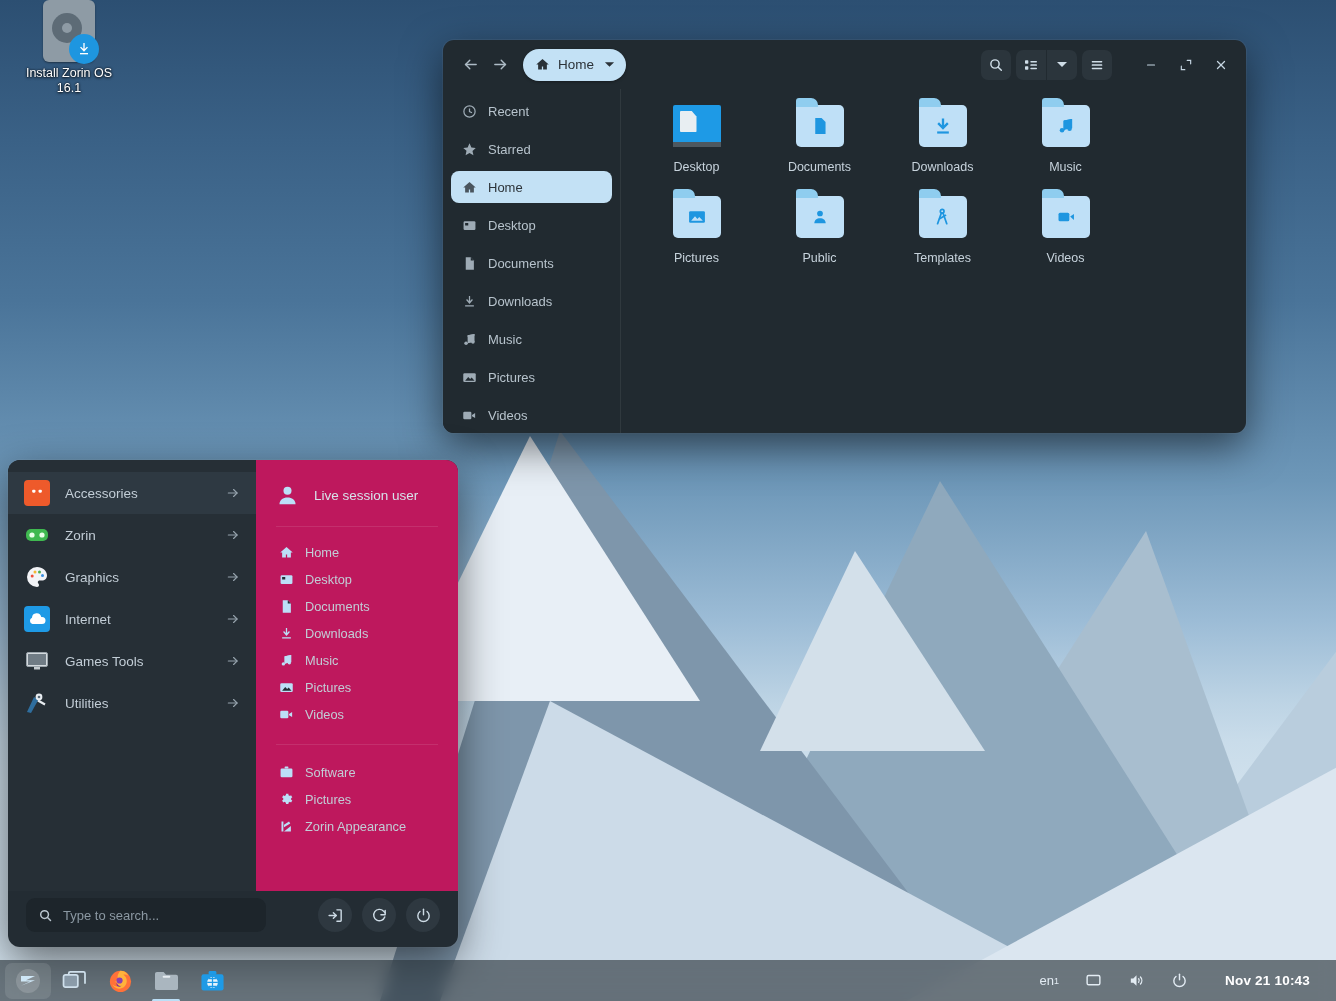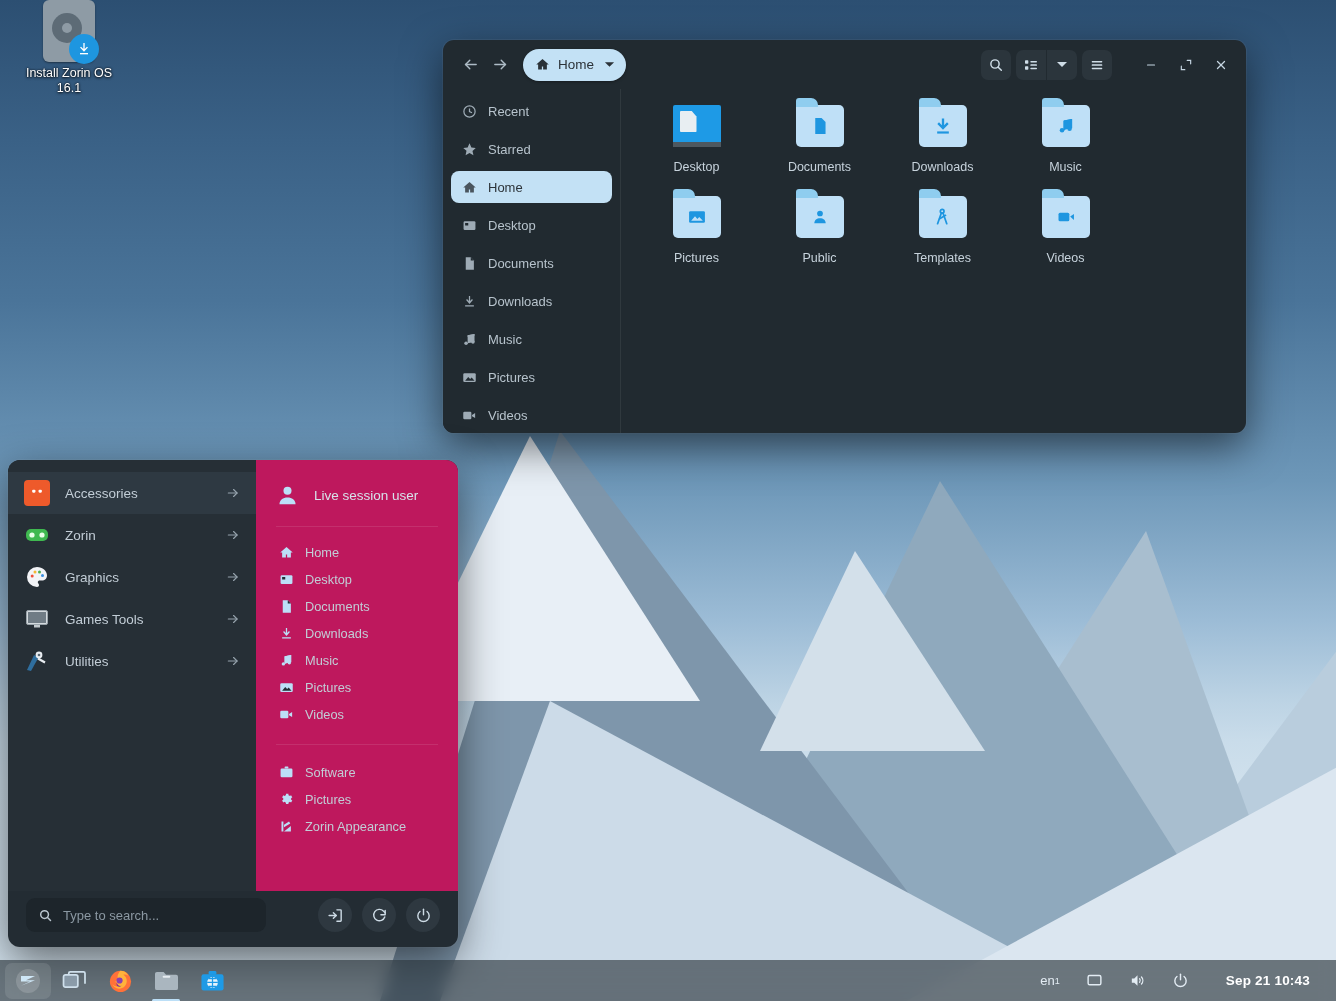--- a/index.html
+++ b/index.html
@@ -859,20 +859,34 @@
           </span>
           <span>Graphics</span>
           <span class="arrow">
             <svg width="14" height="14" viewBox="0 0 24 24" fill="none" stroke="currentColor" stroke-width="2" stroke-linecap="round" stroke-linejoin="round">
                 <line x1="4" y1="12" x2="19" y2="12"></line>
                 <polyline points="13 6 19 12 13 18"></polyline>
               </svg>
           </span>
         </div>
 
+        <div class="cat">
+          <span class="caticon" style="background:#1e9ae6;">
+            <svg width="20" height="14" viewBox="0 0 24 16">
+                <path d="M6.5 14h11.5a4.2 4.2 0 000-8.4c-.3 0-.6 0-.9.1A5.6 5.6 0 006 6.6 3.9 3.9 0 006.5 14z" fill="#fff"></path>
+              </svg>
+          </span>
+          <span>Internet</span>
+          <span class="arrow">
+            <svg width="14" height="14" viewBox="0 0 24 24" fill="none" stroke="currentColor" stroke-width="2" stroke-linecap="round" stroke-linejoin="round">
+                <line x1="4" y1="12" x2="19" y2="12"></line>
+                <polyline points="13 6 19 12 13 18"></polyline>
+              </svg>
+          </span>
+        </div>
 
 
 
         <div class="cat">
           <span class="caticon">
             <svg width="24" height="20" viewBox="0 0 24 20">
                 <rect x="1.5" y="1.5" width="21" height="14" rx="1.6" fill="#d4dade" stroke="#9aa4ab" stroke-width="1"></rect>
                 <rect x="3" y="3" width="18" height="11" fill="#707c85"></rect>
                 <rect x="9" y="16" width="6" height="2.5" fill="#c3cace"></rect>
               </svg>
@@ -1128,17 +1142,17 @@
             <path d="M15 9.5a4 4 0 010 5" fill="none" stroke="currentColor" stroke-width="1.8" stroke-linecap="round"></path>
             <path d="M17.6 7a7.5 7.5 0 010 10" fill="none" stroke="currentColor" stroke-width="1.8" stroke-linecap="round"></path>
           </svg>
       </div>
       <div class="trayitem">
         <svg width="17" height="17" viewBox="0 0 24 24" fill="none" stroke="currentColor" stroke-width="2" stroke-linecap="round">
             <line x1="12" y1="3" x2="12" y2="11"></line>
             <path d="M7 6.3a8 8 0 1010 0"></path>
           </svg>
       </div>
-      <div id="clock">Sep 21  10:43</div>
+      <div id="clock">Nov 21  10:43</div>
     </div>
   </div>
 
 </div>
 
 </body></html>

